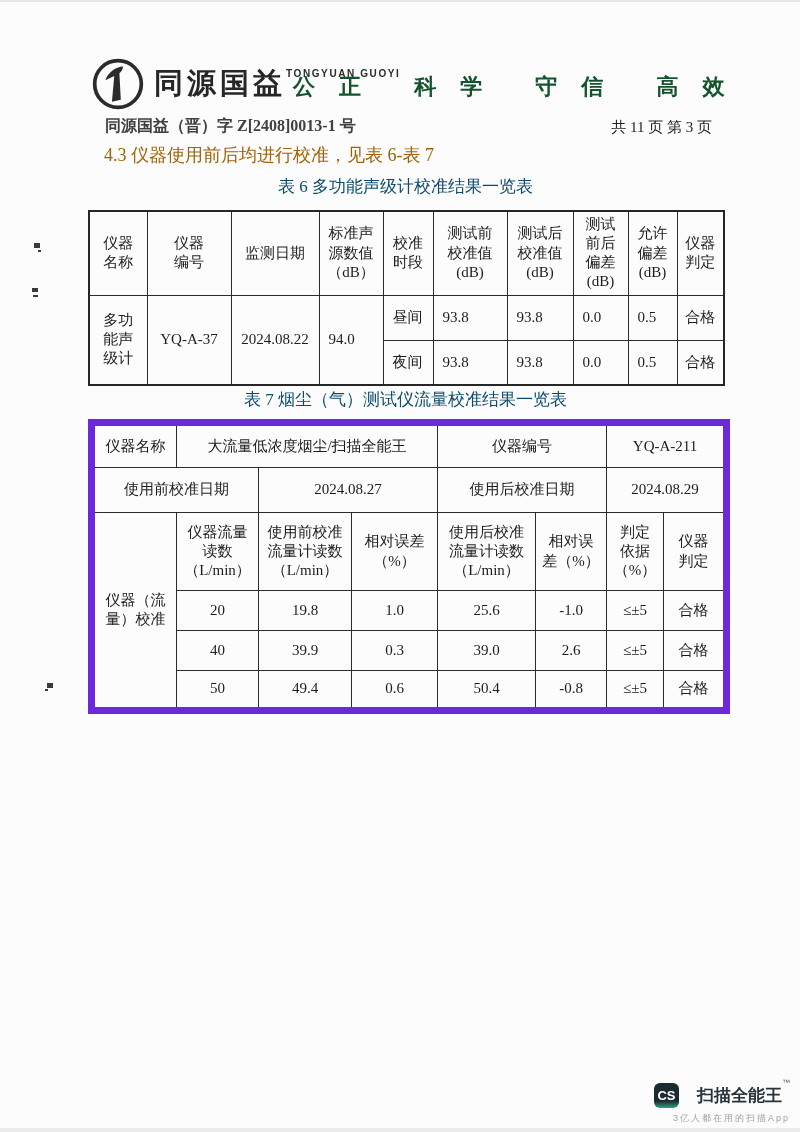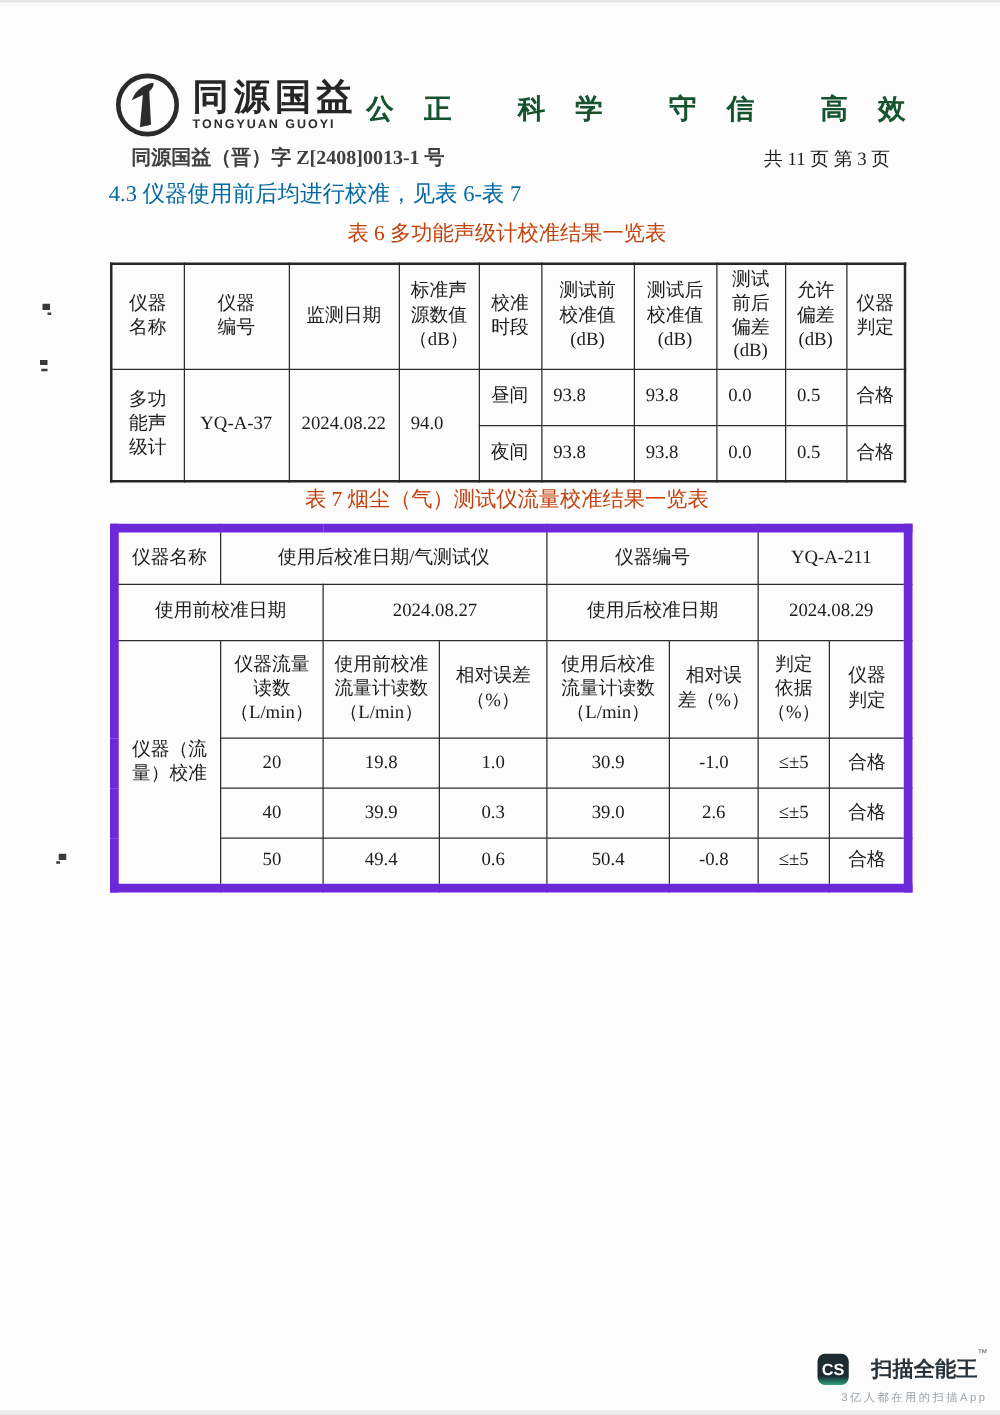--- a/index.html
+++ b/index.html
@@ -10,42 +10,42 @@
     background: #fcfcfc;
     font-family: "Liberation Serif", "DejaVu Serif", serif;
     color: #222;
     overflow: hidden;
   }
   .edge-top { position: absolute; left: 0; top: 0; width: 800px; height: 2px; background: #e7e7e7; }
   .edge-bottom { position: absolute; left: 0; bottom: 0; width: 800px; height: 4px; background: #ececec; }
 
   
   .logo-wrap { position: absolute; left: 90px; top: 56px; display: flex; align-items: center; gap: 8px; }
-  .logo-texts { display: flex; flex-direction: column; }
+  .logo-texts { display: flex; flex-direction: row; }
   .logo-cn {
     font-family: "Liberation Sans", sans-serif;
     font-size: 29px; font-weight: 700; letter-spacing: 4px; color: #262626; line-height: 1.1;
   }
   .logo-en {
     font-family: "Liberation Sans", sans-serif;
     font-size: 10px; font-weight: 700; letter-spacing: 1.6px; color: #2b2b2b;
   }
   .slogans { position: absolute; left: 293px; top: 72px; display: flex; gap: 44px; }
   .slogan {
     font-family: "Liberation Sans", sans-serif;
     font-size: 22px; font-weight: 700; color: #14532d; letter-spacing: 9px; white-space: nowrap;
   }
 
   .doc-line { position: absolute; left: 0; top: 116px; width: 800px; }
   .doc-number { position: absolute; left: 105px; top: 0; font-size: 16px; font-weight: 700; color: #404040; }
   .page-info { position: absolute; right: 88px; top: 2px; font-size: 15px; color: #1f1f1f; }
 
-  .section-line { position: absolute; left: 87px; top: 143px; font-size: 18px; color: #0369a1; }
-
-  .tbl-title { position: absolute; left: 88px; width: 635px; text-align: center; font-size: 17px; color: #c2410c; }
+  .section-line { position: absolute; left: 104px; top: 143px; font-size: 18px; color: #a16207; }
+
+  .tbl-title { position: absolute; left: 88px; width: 635px; text-align: center; font-size: 17px; color: #0c4a6e; }
   #t6-title { top: 175px; }
   #t7-title { top: 388px; }
 
   table {
     border-collapse: collapse; table-layout: fixed;
     font-size: 15px; color: #1c1c1c;
     position: absolute; left: 88px;
   }
   #table6 { top: 210px; width: 635px; border: 2px solid #262626; }
   #table7 { top: 419px; width: 635px; border: 7px solid #6d28d9; }
@@ -188,21 +188,21 @@
       <col style="width:93px">
       <col style="width:86px">
     <col style="width:98px">
       <col style="width:71px">
       <col style="width:57px">
       <col style="width:63px">
   </colgroup>
   <tbody>
       <tr class="h45">
     <td>仪器名称</td>
-    <td colspan="3">使用后校准日期/气测试仪</td>
+    <td colspan="3">大流量低浓度烟尘/扫描全能王</td>
     <td colspan="2">仪器编号</td>
     <td colspan="2">YQ-A-211</td>
   </tr>
   <tr class="h45">
     <td colspan="2">使用前校准日期</td>
     <td colspan="2">2024.08.27</td>
     <td colspan="2">使用后校准日期</td>
     <td colspan="2">2024.08.29</td>
   </tr>
   <tr class="h78">
@@ -224,21 +224,21 @@
     <td class="pre">判定
 依据
 （%）</td>
     <td class="pre">仪器
 判定</td>
   </tr>
   <tr class="h40">
     <td>20</td>
     <td>19.8</td>
     <td>1.0</td>
-    <td>30.9</td>
+    <td>25.6</td>
     <td>-1.0</td>
     <td>≤±5</td>
     <td>合格</td>
   </tr>
   <tr class="h40">
     <td>40</td>
     <td>39.9</td>
     <td>0.3</td>
     <td>39.0</td>
     <td>2.6</td>

